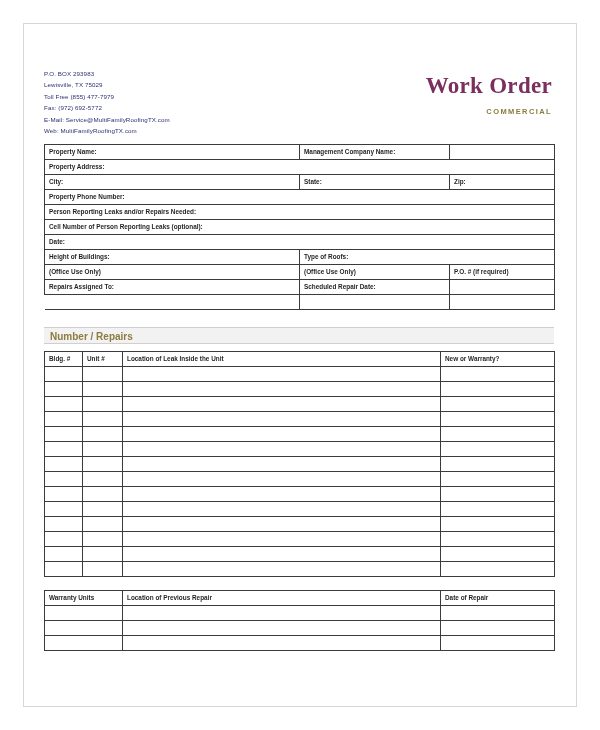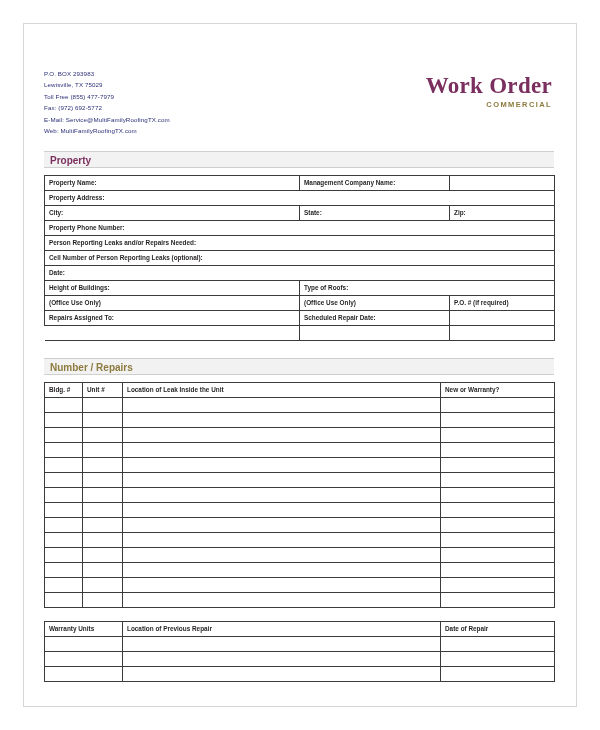--- a/index.html
+++ b/index.html
@@ -60,21 +60,21 @@
   }
   .doc-title {
     font-family: "Liberation Serif", serif;
     font-size: 23px;
     font-weight: bold;
     color: #7b2f5e;
     letter-spacing: 0.3px;
     line-height: 1;
   }
   .doc-sub {
-    margin-top: 3px;
+    margin-top: 10px;
     font-size: 7.5px;
     font-weight: bold;
     letter-spacing: 1.4px;
     color: #8d7b3f;
   }
 
   
   .section-bar {
     margin-top: 14px;
     background: #f2f2f2;
@@ -169,21 +169,20 @@
           <div>Fax:  (972) 692-5772</div>
           <div>E-Mail:  Service@MultiFamilyRoofingTX.com</div>
           <div>Web:  MultiFamilyRoofingTX.com</div>
         </div>
         <div class="title-wrap">
           <div class="doc-title">Work Order</div>
           <div class="doc-sub">COMMERCIAL</div>
         </div>
       </div>
 
-      <div class="section-bar">Property</div>
 
       <table class="grid prop-table">
         <tbody>
           <tr>
             <td style="width:255px">Property Name:</td>
             <td style="width:150px">Management Company Name:</td>
             <td style="width:105px"></td>
           </tr>
           <tr>
             <td colspan="3">Property Address:</td>

